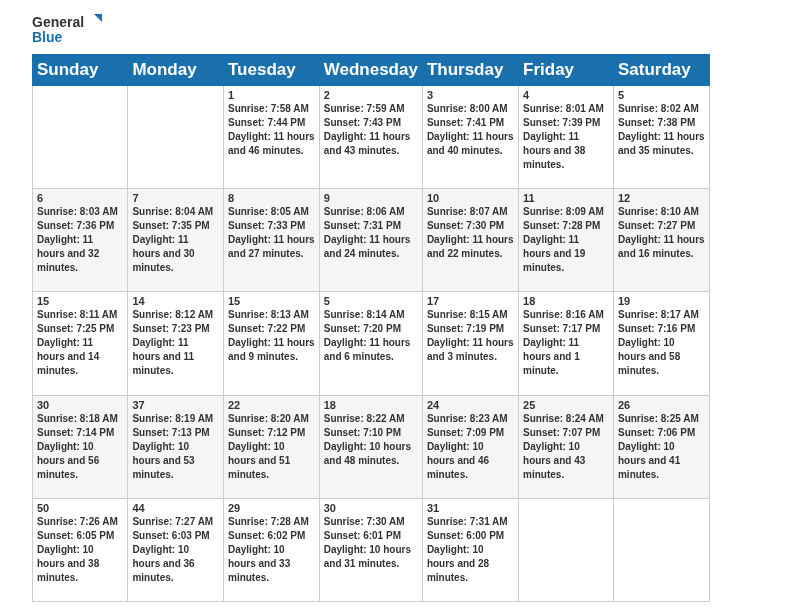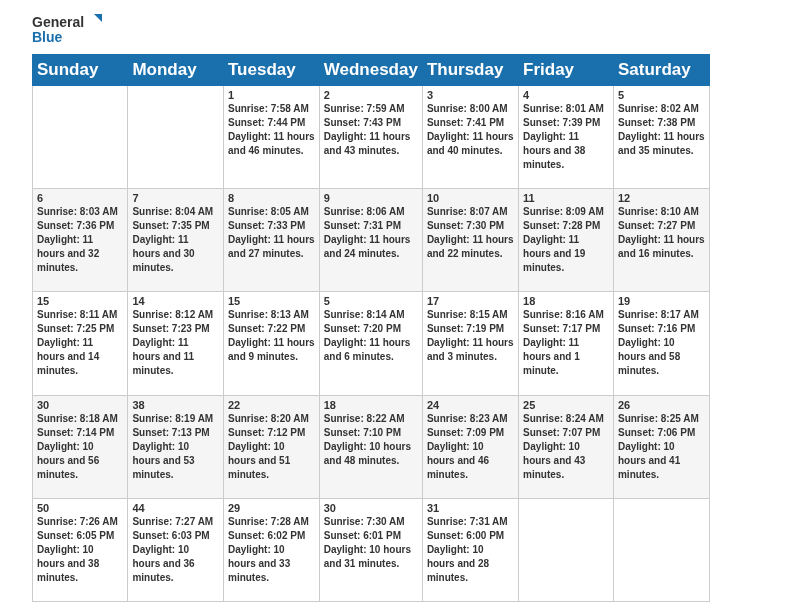--- a/index.html
+++ b/index.html
@@ -204,21 +204,21 @@
             <span class="day-number">19</span>
             <div class="day-info">Sunrise: 8:17 AM<br>Sunset: 7:16 PM<br>Daylight: 10 hours and 58 minutes.</div>
           </td>
         </tr>
         <tr>
           <td>
             <span class="day-number">30</span>
             <div class="day-info">Sunrise: 8:18 AM<br>Sunset: 7:14 PM<br>Daylight: 10 hours and 56 minutes.</div>
           </td>
           <td>
-            <span class="day-number">38</span>
+            <span class="day-number">37</span>
             <div class="day-info">Sunrise: 8:19 AM<br>Sunset: 7:13 PM<br>Daylight: 10 hours and 53 minutes.</div>
           </td>
           <td>
             <span class="day-number">22</span>
             <div class="day-info">Sunrise: 8:20 AM<br>Sunset: 7:12 PM<br>Daylight: 10 hours and 51 minutes.</div>
           </td>
           <td>
             <span class="day-number">18</span>
             <div class="day-info">Sunrise: 8:22 AM<br>Sunset: 7:10 PM<br>Daylight: 10 hours and 48 minutes.</div>
           </td>

